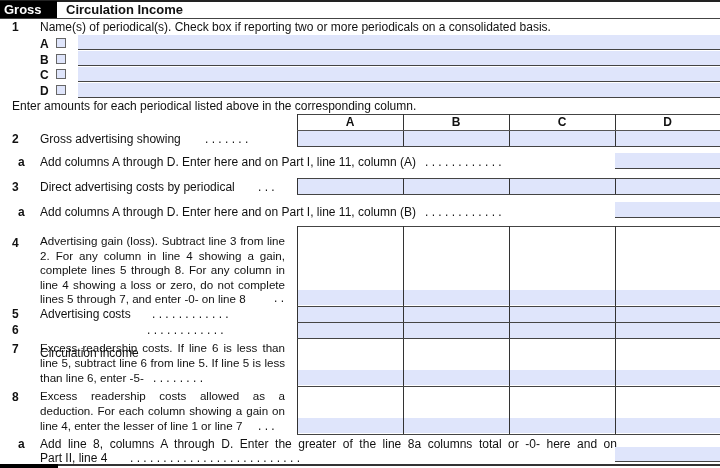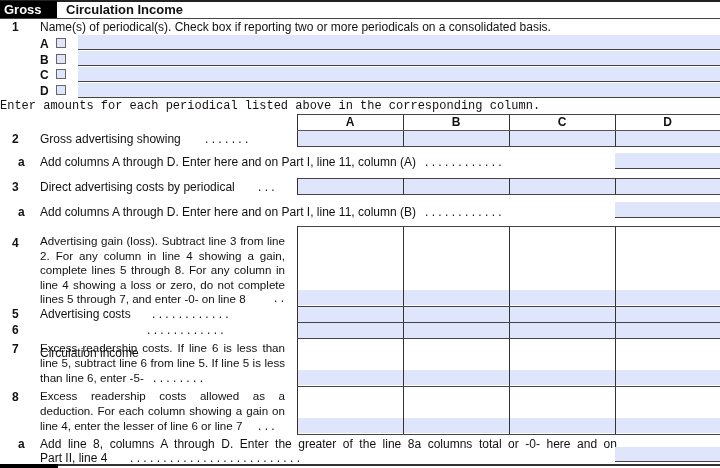--- a/index.html
+++ b/index.html
@@ -42,21 +42,21 @@
 <div class="abs fill ul" style="left:78px;top:51px;width:642px;height:14px;"></div>
 
 <div class="abs letter" style="left:40px;top:68px;">C</div>
 <div class="abs chk" style="left:56px;top:69px;"></div>
 <div class="abs fill ul" style="left:78px;top:67px;width:642px;height:14px;"></div>
 
 <div class="abs letter" style="left:40px;top:84px;">D</div>
 <div class="abs chk" style="left:56px;top:85px;"></div>
 <div class="abs fill ul" style="left:78px;top:83px;width:642px;height:14px;"></div>
 
-<div class="abs txt" style="left:0;top:98px;font-family:Liberation Mono, monospace;">Enter amounts for each periodical listed above in the corresponding column.</div>
+<div class="abs txt" style="left:12px;top:98px;">Enter amounts for each periodical listed above in the corresponding column.</div>
 
 <div class="abs hline" style="left:297px;top:114px;width:423px;background:#444;"></div>
 <div class="abs colhead" style="left:297px;top:115px;width:106px;">A</div>
 <div class="abs colhead" style="left:403px;top:115px;width:106px;">B</div>
 <div class="abs colhead" style="left:509px;top:115px;width:106px;">C</div>
 <div class="abs colhead" style="left:615px;top:115px;width:105px;">D</div>
 <div class="abs vline" style="left:297px;top:114px;height:33px;"></div>
 <div class="abs vline" style="left:403px;top:114px;height:33px;"></div>
 <div class="abs vline" style="left:509px;top:114px;height:33px;"></div>
 <div class="abs vline" style="left:615px;top:114px;height:33px;"></div>
@@ -131,21 +131,21 @@
 <div class="abs linenum" style="left:12px;top:342px;">7</div>
 <div class="abs txt wrap" style="left:40px;top:340px;width:245px;font-size:11.6px;line-height:15px;">Excess readership costs. If line 6 is less than line 5, subtract line 6 from line 5. If line 5 is less than line 6, enter -5-</div>
 <div class="abs txt dots" style="left:153px;top:370px;">. . . . . . . .</div>
 <div class="abs fill" style="left:298px;top:370px;width:105px;height:15px;"></div>
 <div class="abs fill" style="left:404px;top:370px;width:105px;height:15px;"></div>
 <div class="abs fill" style="left:510px;top:370px;width:105px;height:15px;"></div>
 <div class="abs fill" style="left:616px;top:370px;width:104px;height:15px;"></div>
 <div class="abs hline" style="left:297px;top:386px;width:423px;background:#444;"></div>
 
 <div class="abs linenum" style="left:12px;top:390px;">8</div>
-<div class="abs txt wrap" style="left:40px;top:388px;width:245px;font-size:11.6px;line-height:15px;">Excess readership costs allowed as a deduction. For each column showing a gain on line 4, enter the lesser of line 6 or line 7</div>
+<div class="abs txt wrap" style="left:40px;top:388px;width:245px;font-size:11.6px;line-height:15px;">Excess readership costs allowed as a deduction. For each column showing a gain on line 4, enter the lesser of line 1 or line 7</div>
 <div class="abs txt dots" style="left:258px;top:418px;">. . .</div>
 <div class="abs fill" style="left:298px;top:418px;width:105px;height:15px;"></div>
 <div class="abs fill" style="left:404px;top:418px;width:105px;height:15px;"></div>
 <div class="abs fill" style="left:510px;top:418px;width:105px;height:15px;"></div>
 <div class="abs fill" style="left:616px;top:418px;width:104px;height:15px;"></div>
 <div class="abs hline" style="left:297px;top:434px;width:423px;background:#444;"></div>
 
 <div class="abs linenum" style="left:18px;top:437px;">a</div>
 <div class="abs txt" style="left:40px;top:436px;word-spacing:3.2px;">Add line 8, columns A through D. Enter the greater of the line 8a columns total or -0- here and on</div>
 <div class="abs txt" style="left:40px;top:450px;">Part II, line 4</div>

